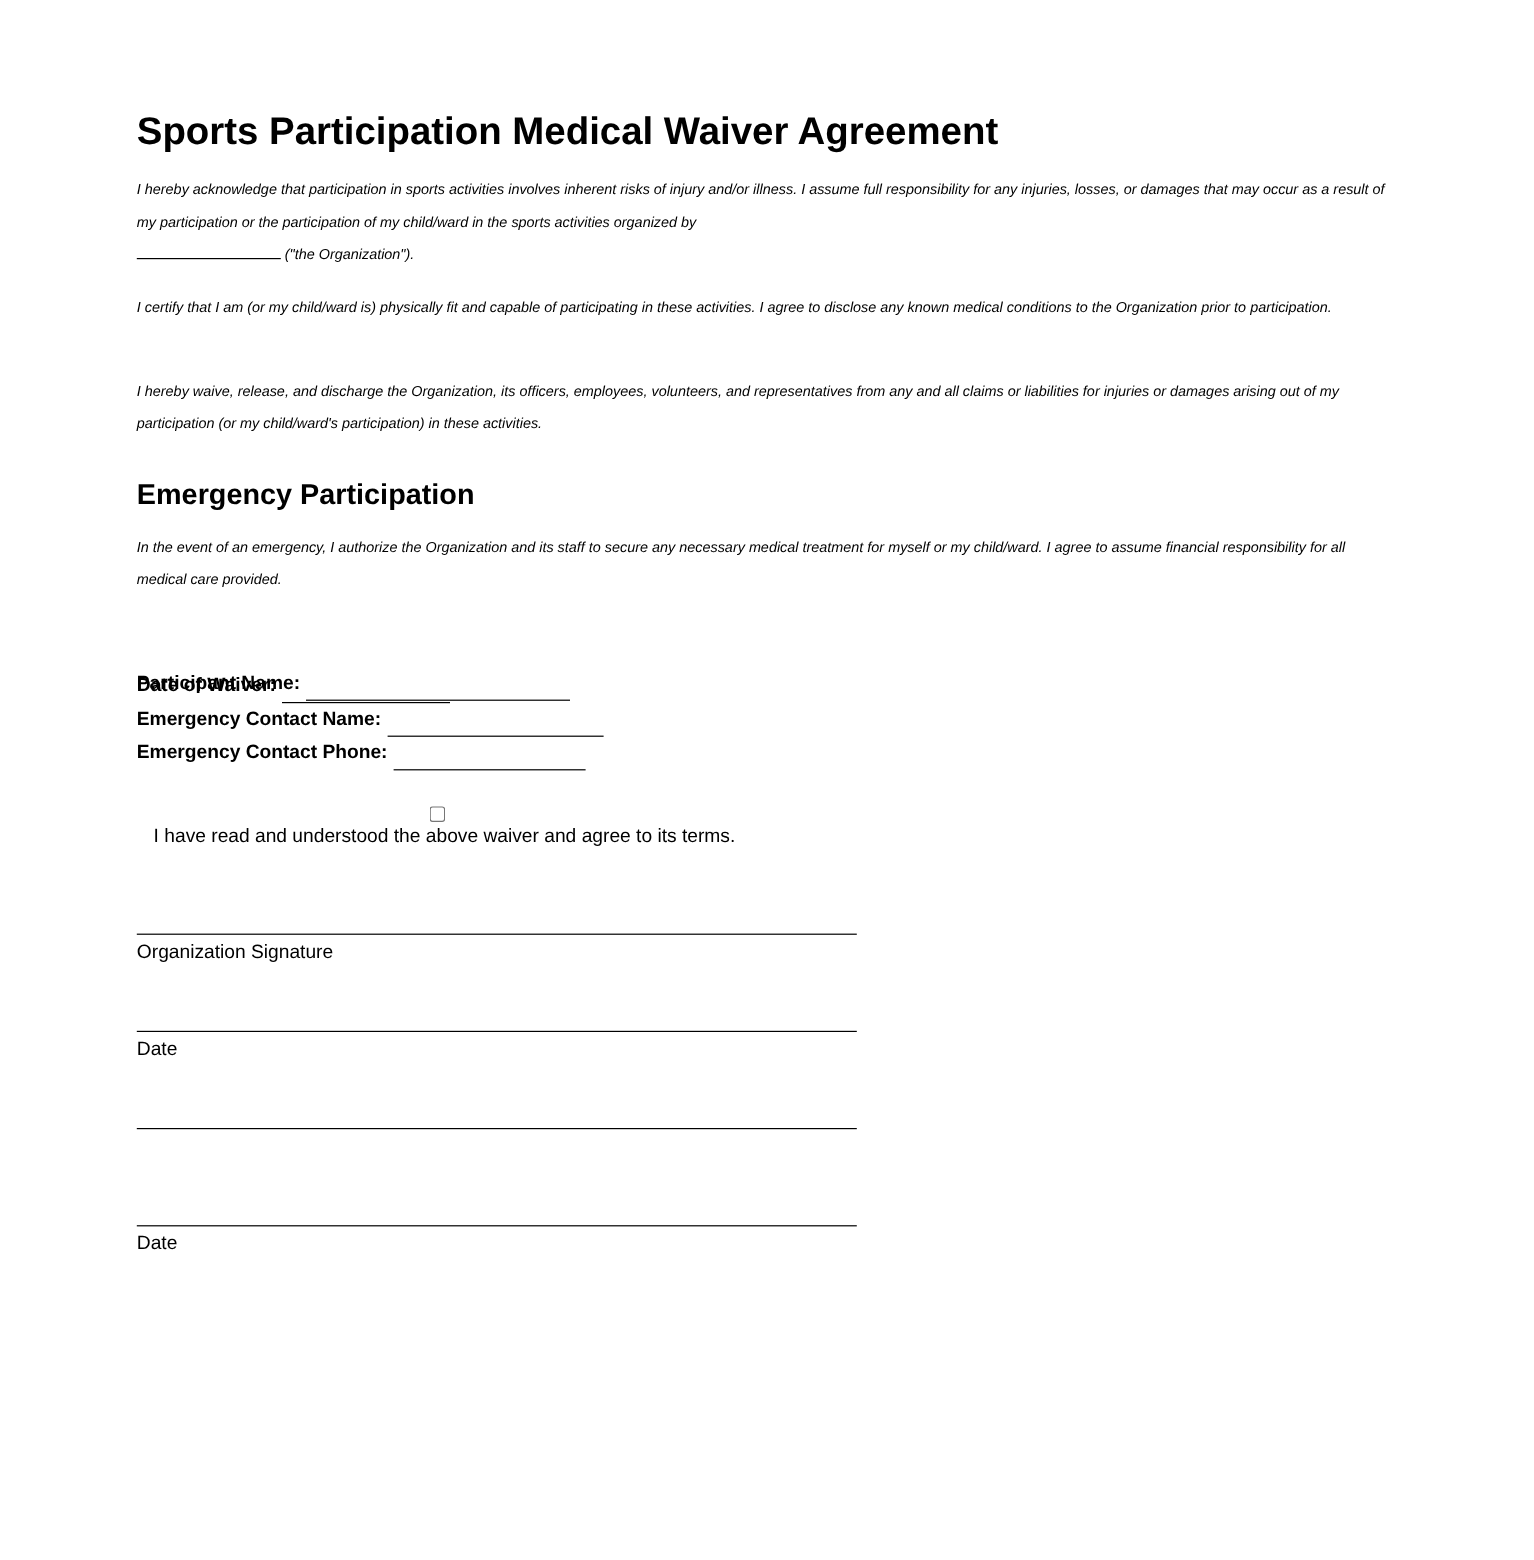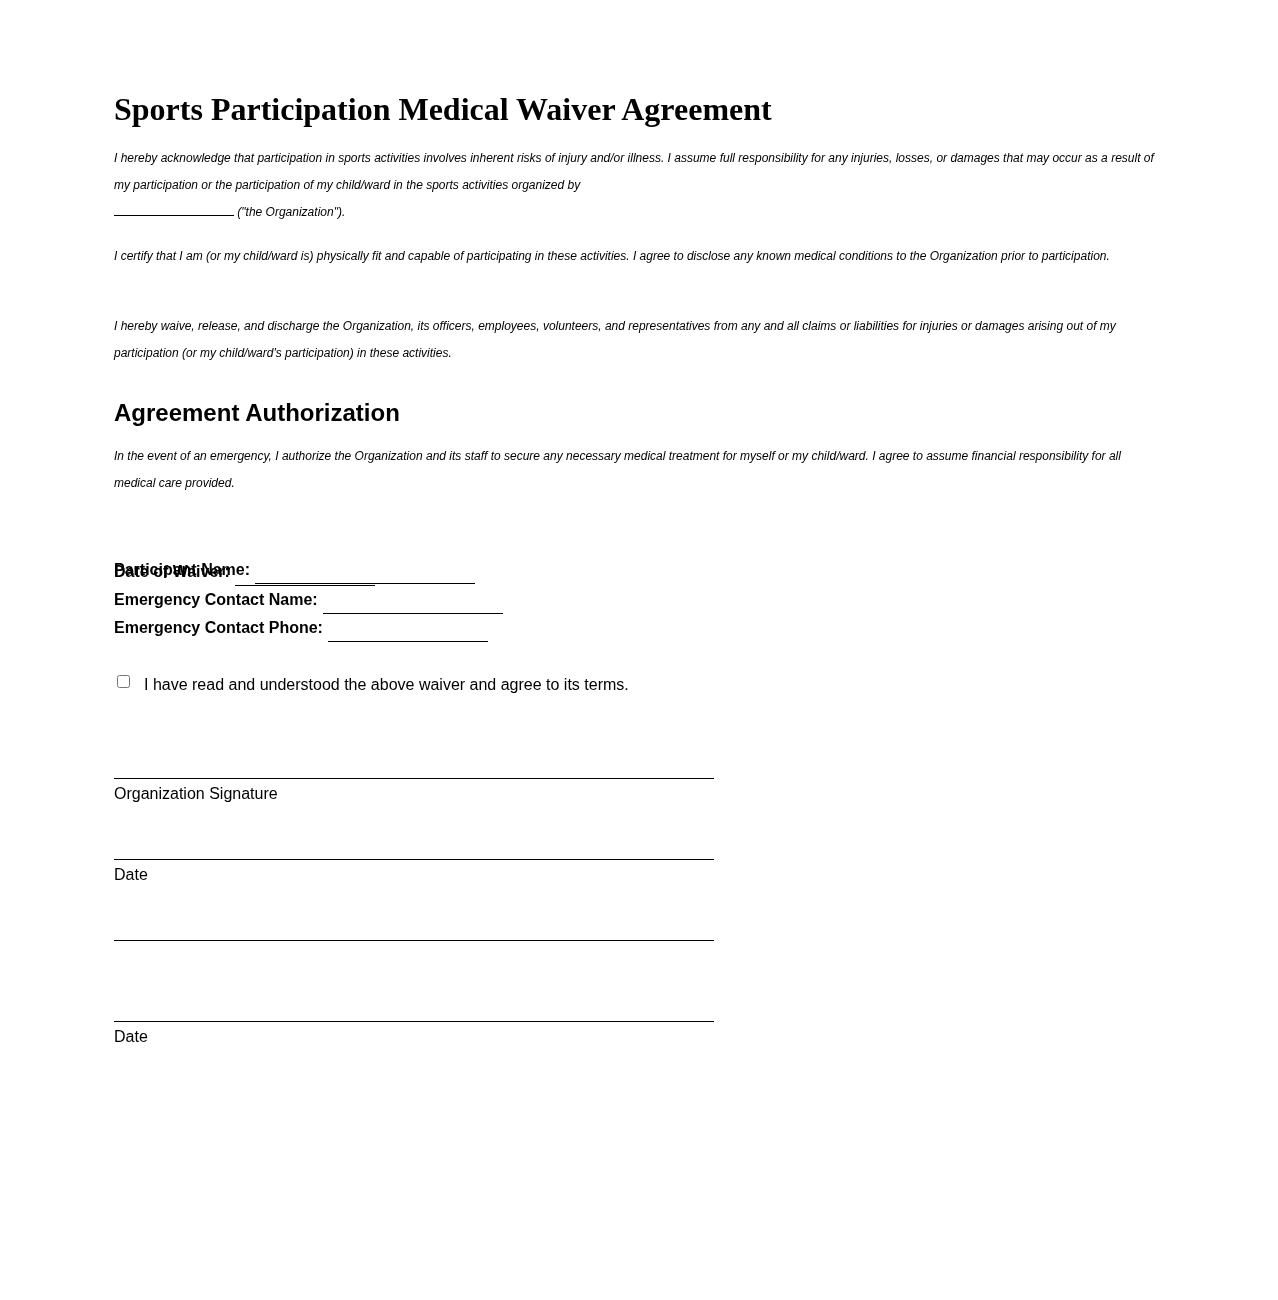--- a/index.html
+++ b/index.html
@@ -6,56 +6,56 @@
     body {
       width: 1278px; height: 1300px;
       font-family: "Liberation Sans", sans-serif;
       color: #000;
       position: relative;
       overflow: hidden;
     }
     .page { position: absolute; left: 114px; top: 0; width: 1050px; }
     h1 {
       position: absolute; top: 89px; left: 0; margin: 0;
-      font-size: 32px; font-weight: bold; line-height: 40px; white-space: nowrap; font-family: Liberation Serif, serif;
+      font-size: 32px; font-weight: bold; line-height: 40px; white-space: nowrap;
     }
     p.body {
       position: absolute; left: 0; margin: 0; width: 1050px;
       font-size: 12px; line-height: 27px; font-style: italic;
     }
     .blank { display: inline-block; width: 120px; border-bottom: 1px solid #000; height: 14px; vertical-align: baseline; }
     h2 {
       position: absolute; top: 398px; left: 0; margin: 0;
       font-size: 24px; font-weight: bold; line-height: 30px; white-space: nowrap;
     }
     .field {
       position: absolute; left: 0; font-size: 16px; font-weight: bold; line-height: 20px;
       white-space: nowrap; display: flex; align-items: flex-end;
     }
     .field .line { display: inline-block; border-bottom: 1px solid #000; height: 16px; margin-left: 5px; position: relative; top: 4px; }
-    .agree { position: absolute; top: 676px; left: 0; display: flex; align-items: center; font-size: 16px; }
+    .agree { position: absolute; top: 676px; left: 0; display: flex; align-items: center; font-size: 16px; flex-direction: column; }
     .agree input { margin: 0 0 0 3px; width: 13px; height: 13px; position: relative; top: -4px; }
     .agree span { margin-left: 14px; }
     .sig { position: absolute; left: 0; width: 600px; }
     .sig .rule { border-top: 1px solid #000; height: 0; }
     .sig .lbl { font-size: 16px; margin-top: 5px; line-height: 20px; }
   </style>
 </head>
 <body>
 
 <div class="page">
   <h1>Sports Participation Medical Waiver Agreement</h1>
 
   <p class="body" style="top:145px"><span>I hereby acknowledge that participation in sports activities involves inherent risks of injury and/or illness. I assume full responsibility for any injuries, losses, or damages that may occur as a result of my participation or the participation of my child/ward in the sports activities organized by</span><br><span class="blank"></span><span> ("the Organization").</span></p>
 
   <p class="body" style="top:243px">I certify that I am (or my child/ward is) physically fit and capable of participating in these activities. I agree to disclose any known medical conditions to the Organization prior to participation.</p>
 
   <p class="body" style="top:313px">I hereby waive, release, and discharge the Organization, its officers, employees, volunteers, and representatives from any and all claims or liabilities for injuries or damages arising out of my participation (or my child/ward's participation) in these activities.</p>
 
-  <h2>Agreement Authorization</h2>
+  <h2>Emergency Participation</h2>
 
   <p class="body" style="top:443px">In the event of an emergency, I authorize the Organization and its staff to secure any necessary medical treatment for myself or my child/ward. I agree to assume financial responsibility for all medical care provided.</p>
 
   <div class="field" style="top:560px">
     <span>Participant Name:</span>
     <span class="line" style="width:220px"></span>
   </div>
   <div class="field" style="top:562px">
     <span>Date of Waiver:</span>
     <span class="line" style="width:140px"></span>

